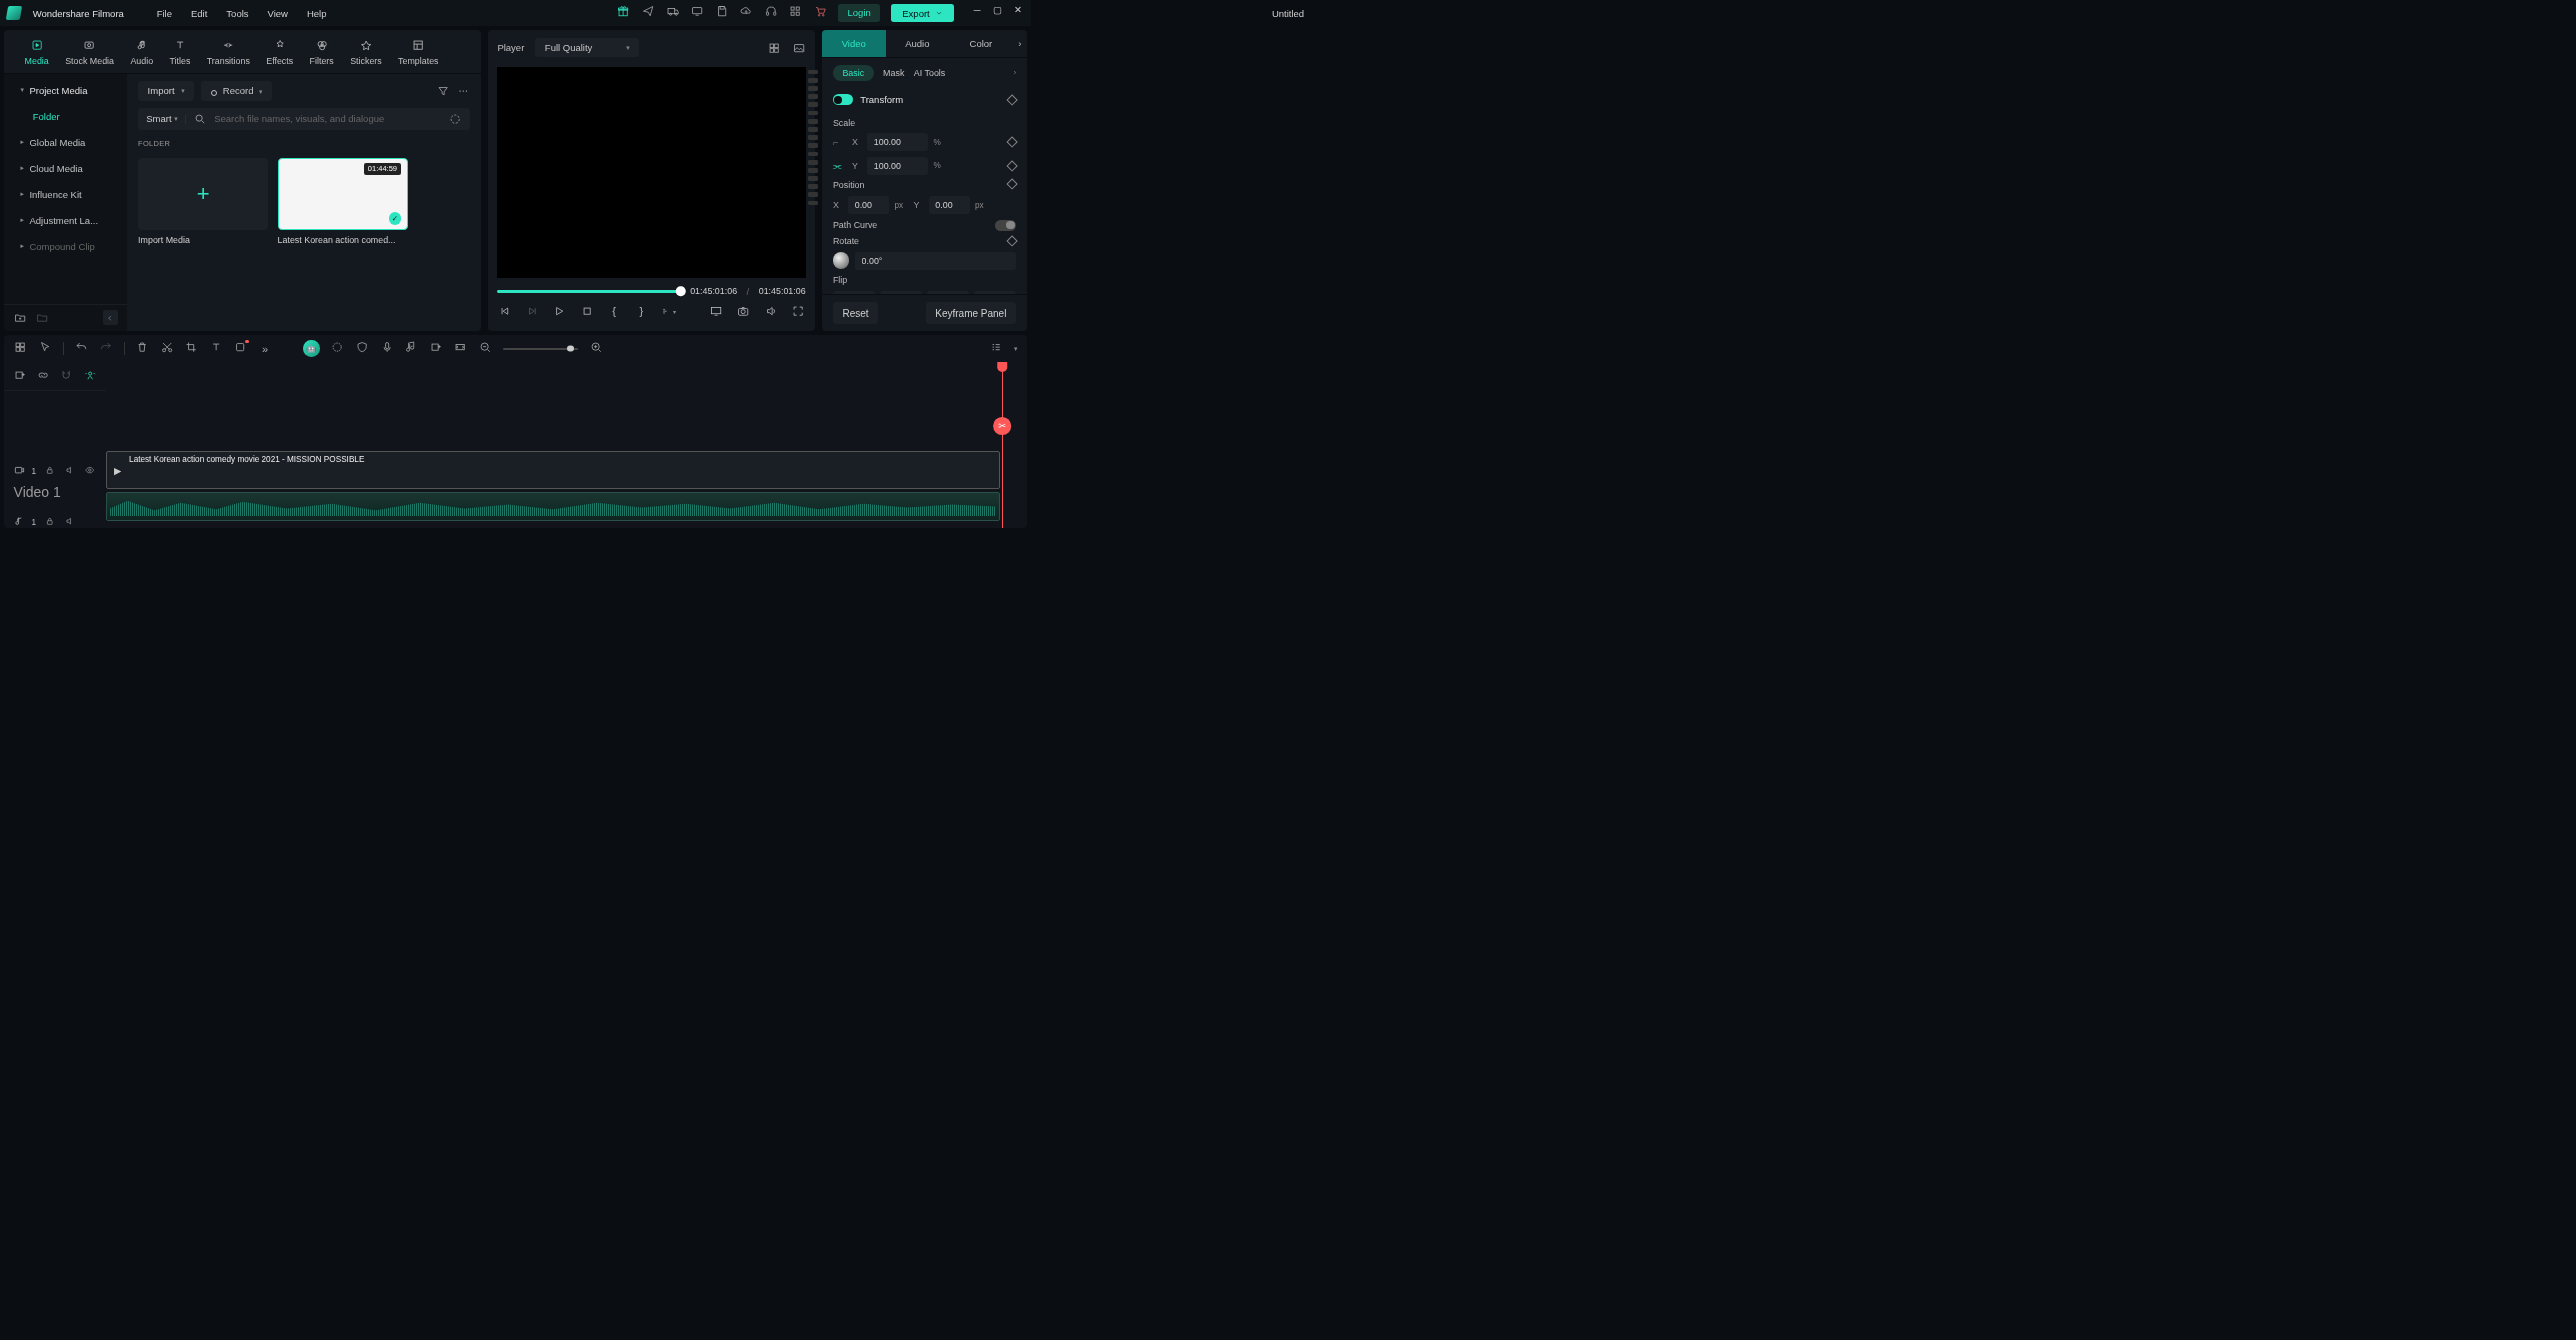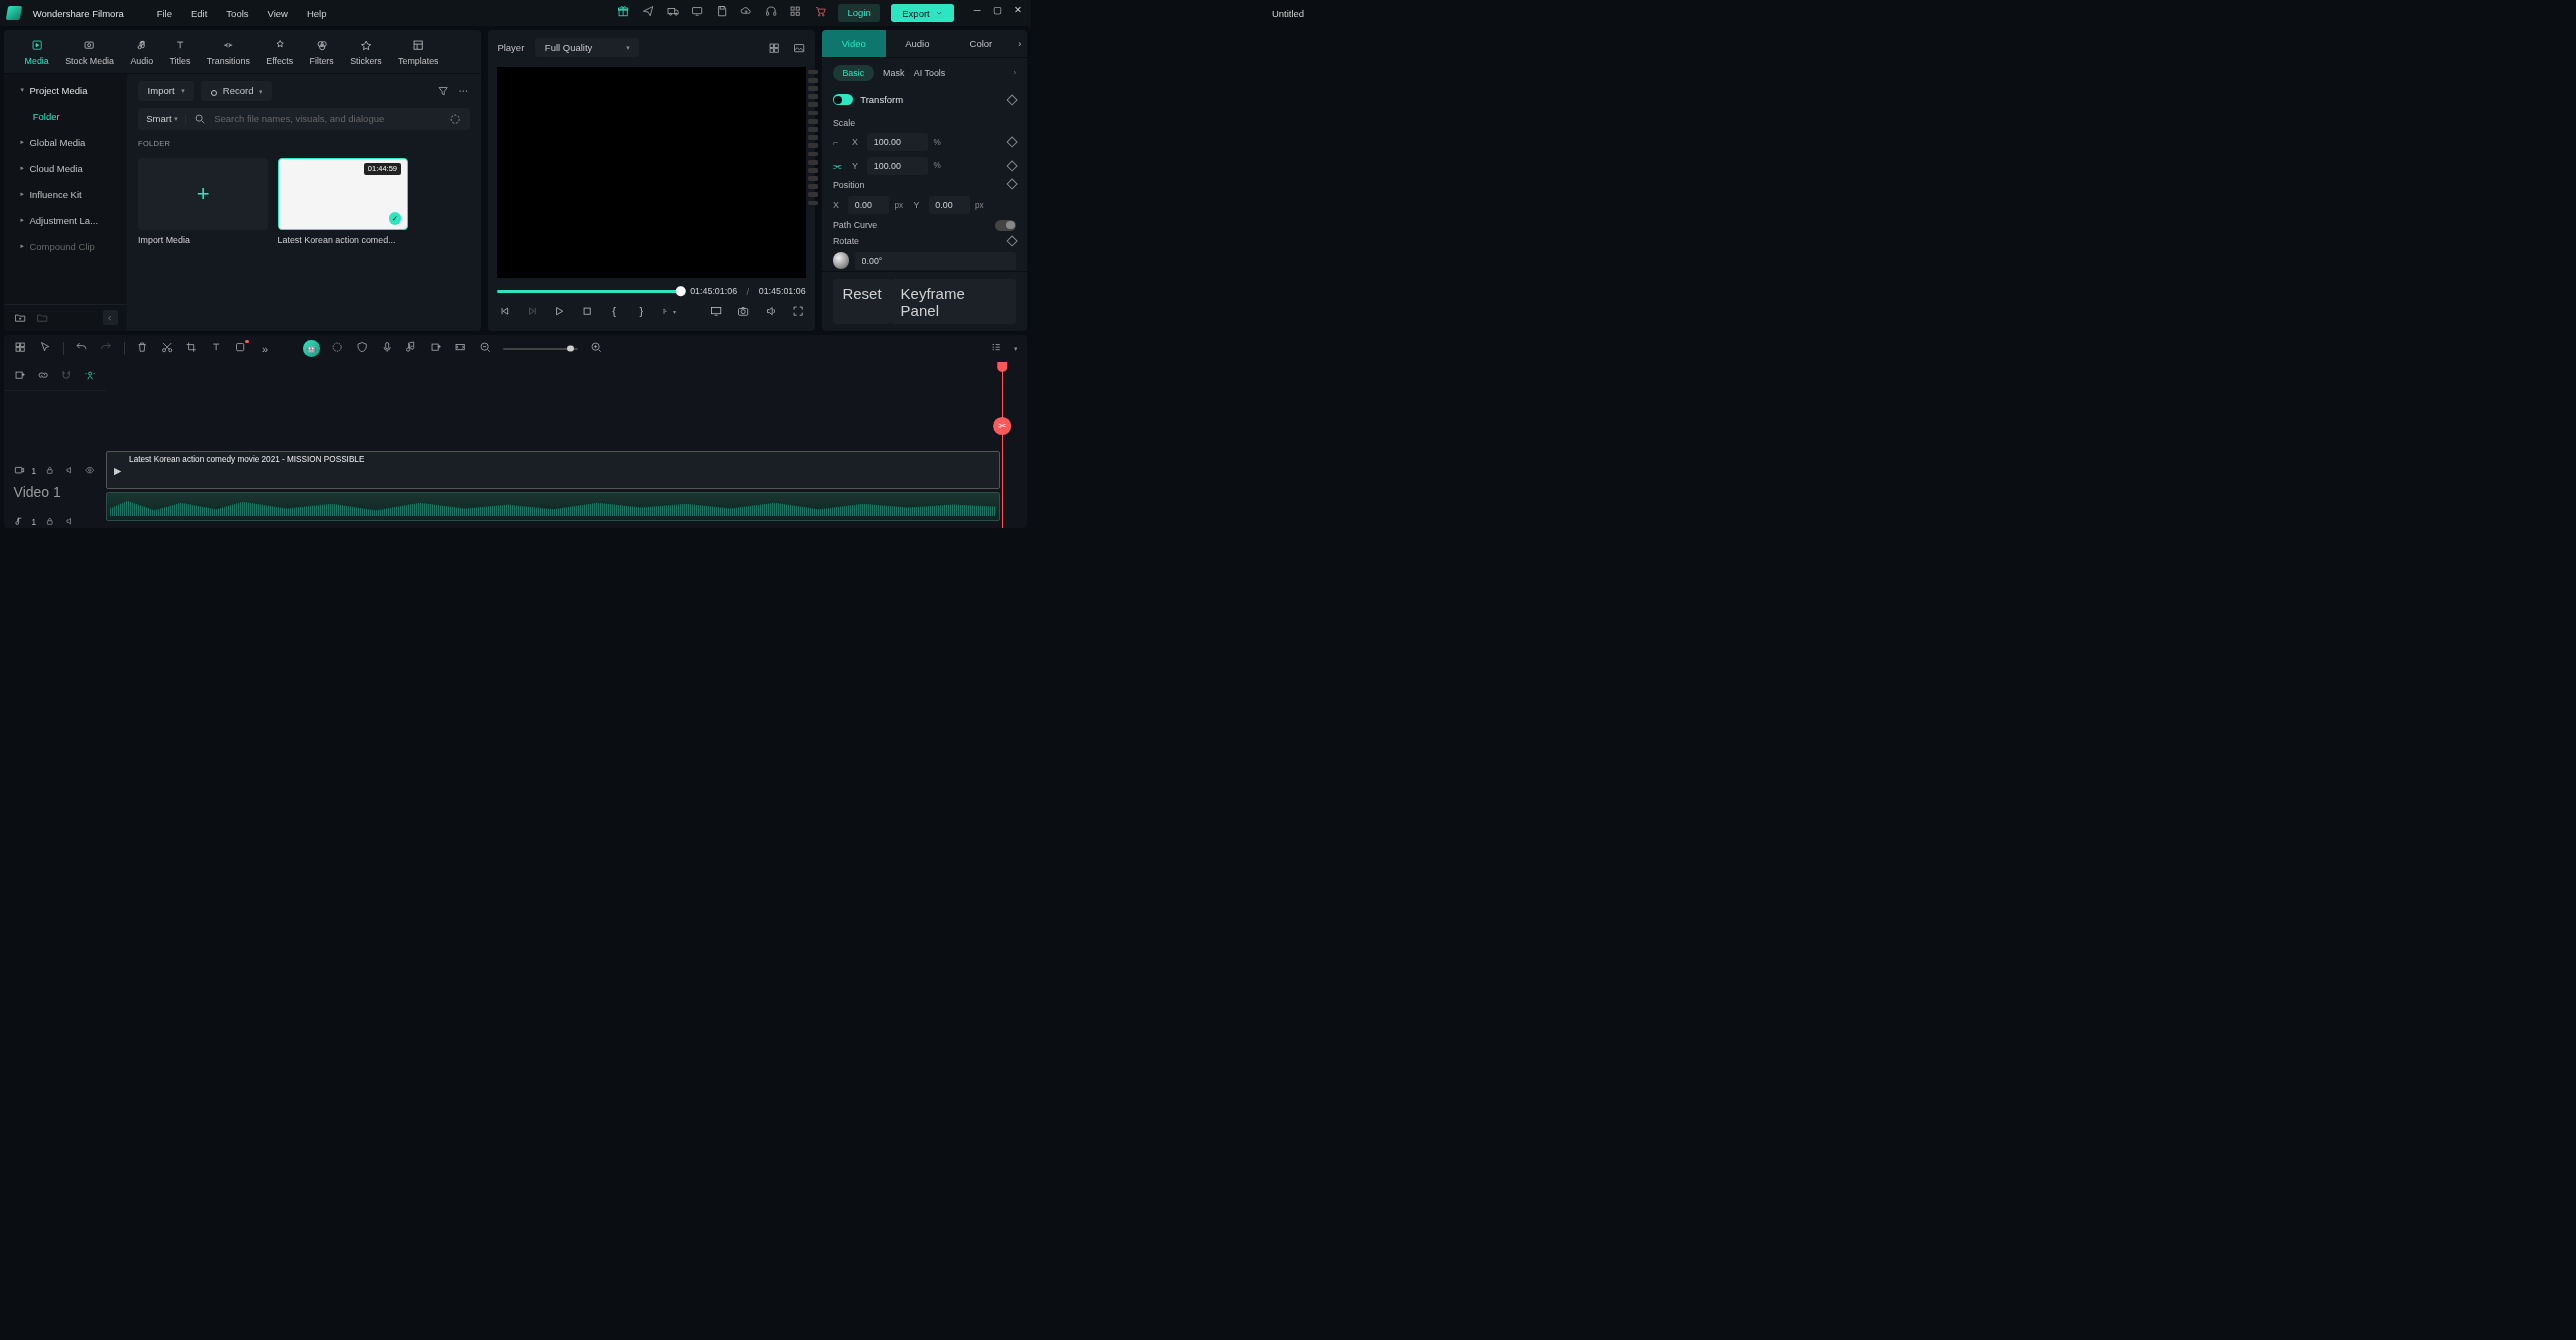--- a/index.html
+++ b/index.html
@@ -82,21 +82,21 @@
 .prop-label{font-size:8.9px;color:#bbb;margin:5.5px 0}
 .prop-row{display:flex;align-items:center;gap:5.5px;margin-bottom:5.5px}
 .axis-label{width:9.5px;color:#999;font-size:8.9px}
 .num-input{background:#1c2128;border:none;color:#d0d0d0;padding:4.1px 6.8px;border-radius:2.7px;width:61px;text-align:left;font-size:8.9px}
 .unit{color:#888;font-size:8.2px;width:13.6px}
 .curve-icon{width:13.6px;color:#666}
 .knob{width:16.4px;height:16.4px;border-radius:50%;background:radial-gradient(circle at 35% 35%,#eee,#555);cursor:pointer}
 .flip-btns{display:flex;gap:5.5px}
 .flip-btn{flex:1;background:#1c2128;padding:5.5px 0;border-radius:3.4px;text-align:center;cursor:pointer;color:#bbb}
 .rp-footer{display:flex;justify-content:space-between;padding:6.8px 11px;border-top:0.7px solid #0a0d12}
-.footer-btn{background:#1c2128;padding:5.5px 9.5px;border-radius:3.4px;cursor:pointer;color:#d0d0d0;font-size:15px}
+.footer-btn{background:#1c2128;padding:5.5px 9.5px;border-radius:3.4px;cursor:pointer;color:#d0d0d0;font-size:10px}
 .timeline-toolbar{height:27px;background:#11151b;display:flex;align-items:center;padding:0 9.5px;gap:11px;margin:0 4.1px;border-radius:4.1px 4.1px 0 0}
 .tl-icon{color:#aaa;cursor:pointer;font-size:11px;width:13.6px;text-align:center}
 .tl-sep{width:0.7px;height:13.6px;background:#333}
 .zoom-slider{width:75px;height:2px;background:#444;border-radius:1.4px;position:relative;cursor:pointer}
 .zoom-thumb{position:absolute;right:4.1px;top:50%;transform:translate(0,-50%);width:6.8px;height:6.8px;background:#ccc;border-radius:50%}
 .ai-btn{width:16.4px;height:16.4px;background:linear-gradient(135deg,#2de5c1,#1a9b7d);border-radius:50%;display:flex;align-items:center;justify-content:center;font-size:8.2px}
 .timeline{background:#11151b;margin:0 4.1px 4.1px;border-radius:0 0 4.1px 4.1px;height:166px;display:flex}
 .tl-left{width:102px;display:flex;flex-direction:column}
 .tl-actions{padding:6.8px 9.5px;display:flex;gap:9.5px;border-bottom:0.7px solid #1a1f26}
 .track-head{height:41px;padding:5.5px 9.5px;display:flex;align-items:center;gap:6.8px;color:#bbb;font-size:8.2px}

